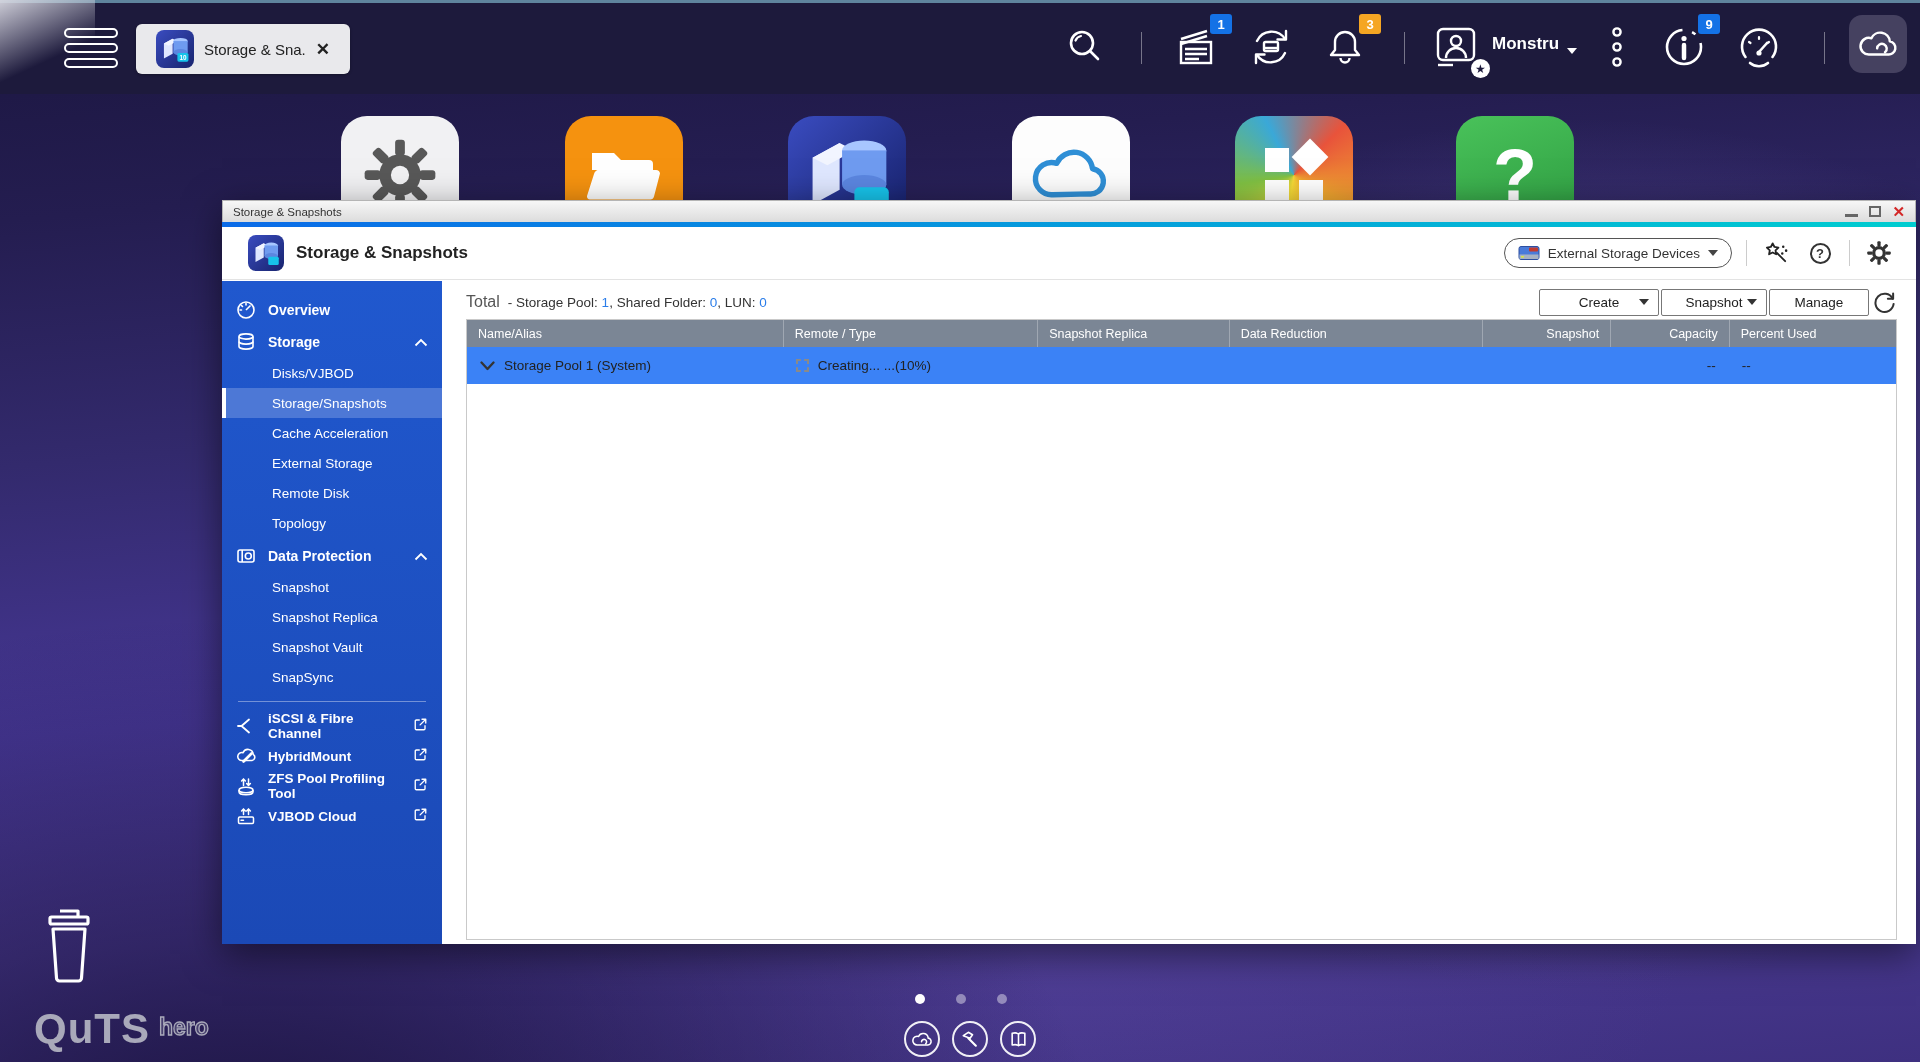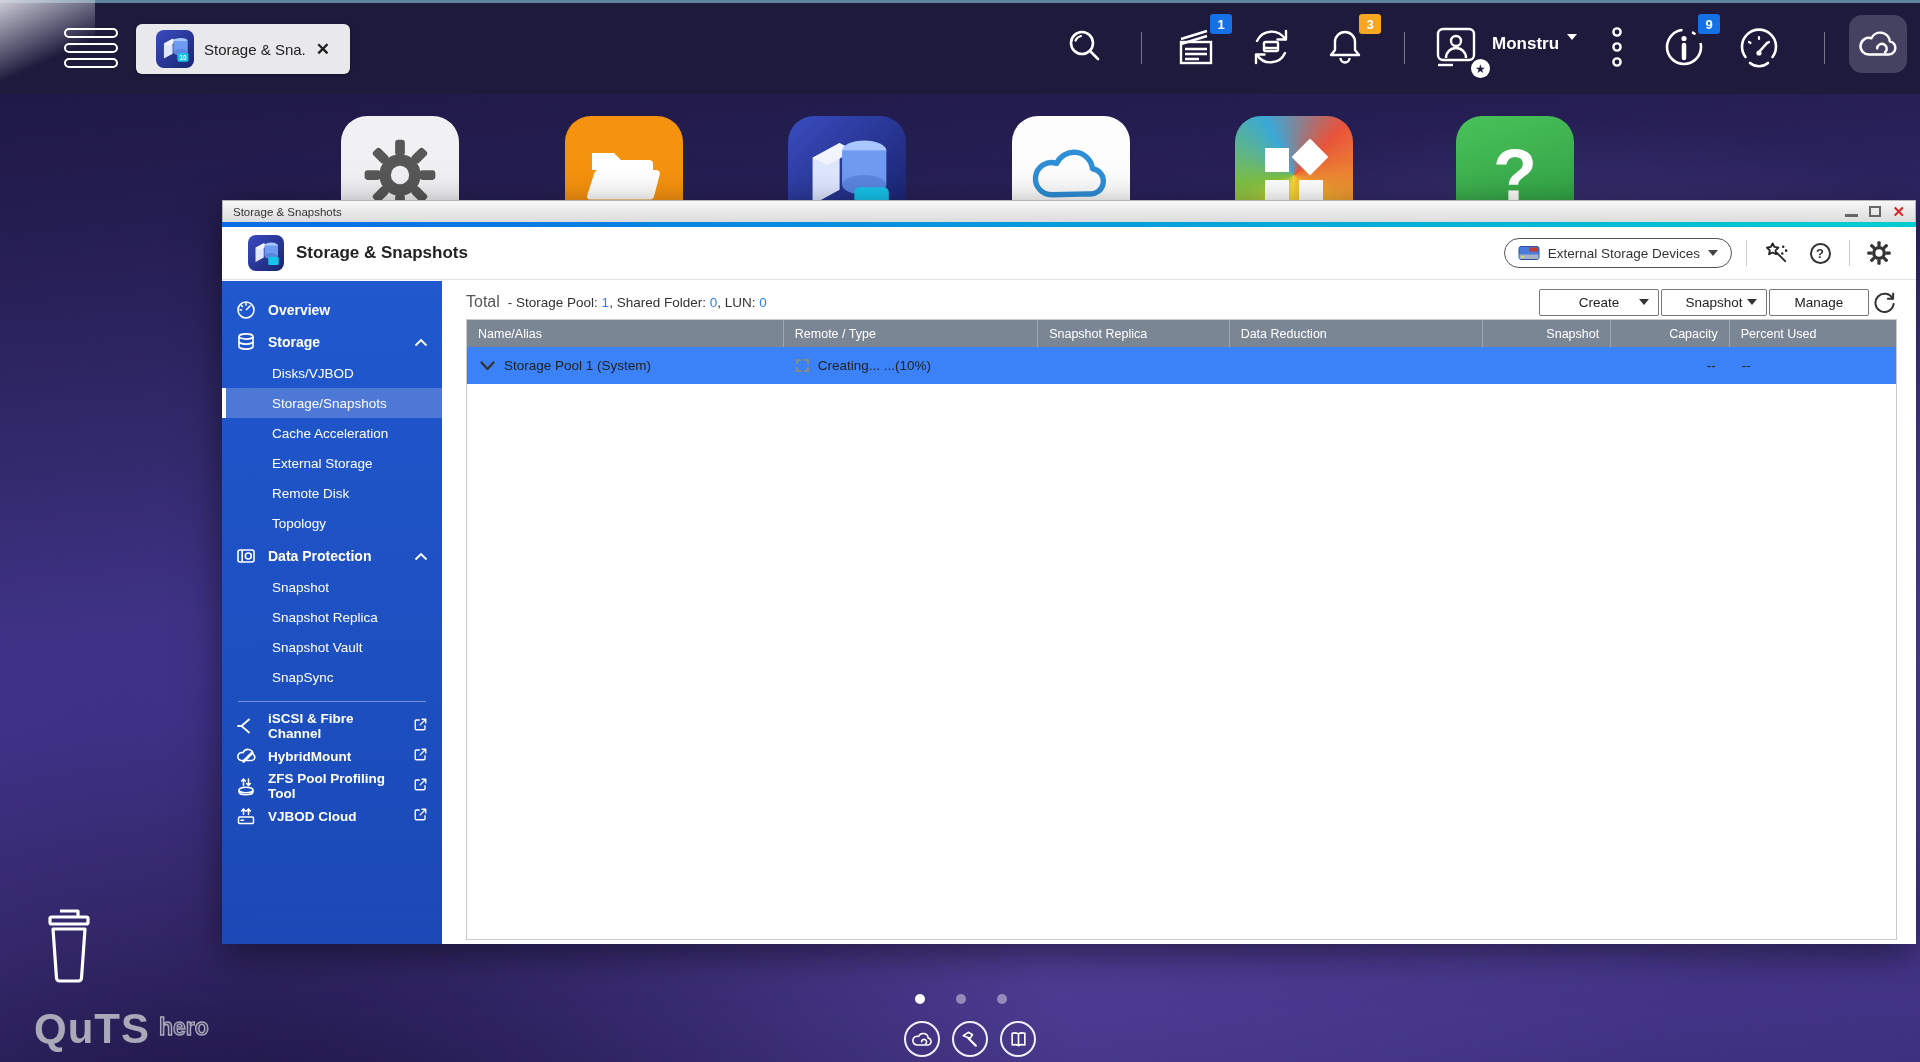--- a/index.html
+++ b/index.html
@@ -29,21 +29,21 @@
 
   .app-ico { border-radius:8px; background:linear-gradient(135deg,#3a4cc0,#18246e); position:relative; overflow:hidden; }
   .app-ico svg { position:absolute; inset:0; width:100%; height:100%; }
 
   .tb-item { position:absolute; top:18px; width:56px; height:58px; display:flex; align-items:center; justify-content:center; }
   .tb-divider { position:absolute; top:32px; width:1px; height:32px; background:rgba(255,255,255,.4); }
   .tb-badge { position:absolute; top:-4px; right:-8px; min-width:22px; height:20px; padding:0 4px; border-radius:3px;
     color:#fff; font-size:13px; font-weight:bold; display:flex; align-items:center; justify-content:center; }
   .badge-blue { background:#1472e6; }
   .badge-orange { background:#f5a623; }
-  .user-name { position:absolute; left:1492px; top:34px; color:#fff; font-size:17px; font-weight:bold; display:flex; align-items:flex-start; gap:8px; }
+  .user-name { position:absolute; left:1492px; top:34px; color:#fff; font-size:17px; font-weight:bold; display:flex; align-items:flex-end; gap:8px; }
   .caret-down-w { width:0; height:0; border-left:5px solid transparent; border-right:5px solid transparent; border-top:6px solid #fff; }
   .avatar-star { position:absolute; right:-6px; bottom:-2px; width:19px; height:19px; background:#fff; border-radius:50%;
     display:flex; align-items:center; justify-content:center; font-size:12px; color:#1d1a3c; }
   .cloud-tile { position:absolute; left:1849px; top:15px; width:58px; height:58px; border-radius:13px; background:#454160;
     display:flex; align-items:center; justify-content:center; }
 
   
   .dt-icon { position:absolute; top:116px; width:118px; height:118px; border-radius:26px; z-index:5;
     display:flex; align-items:center; justify-content:center; overflow:hidden; }
   .dt-gear { background:#f1f1f3; }

